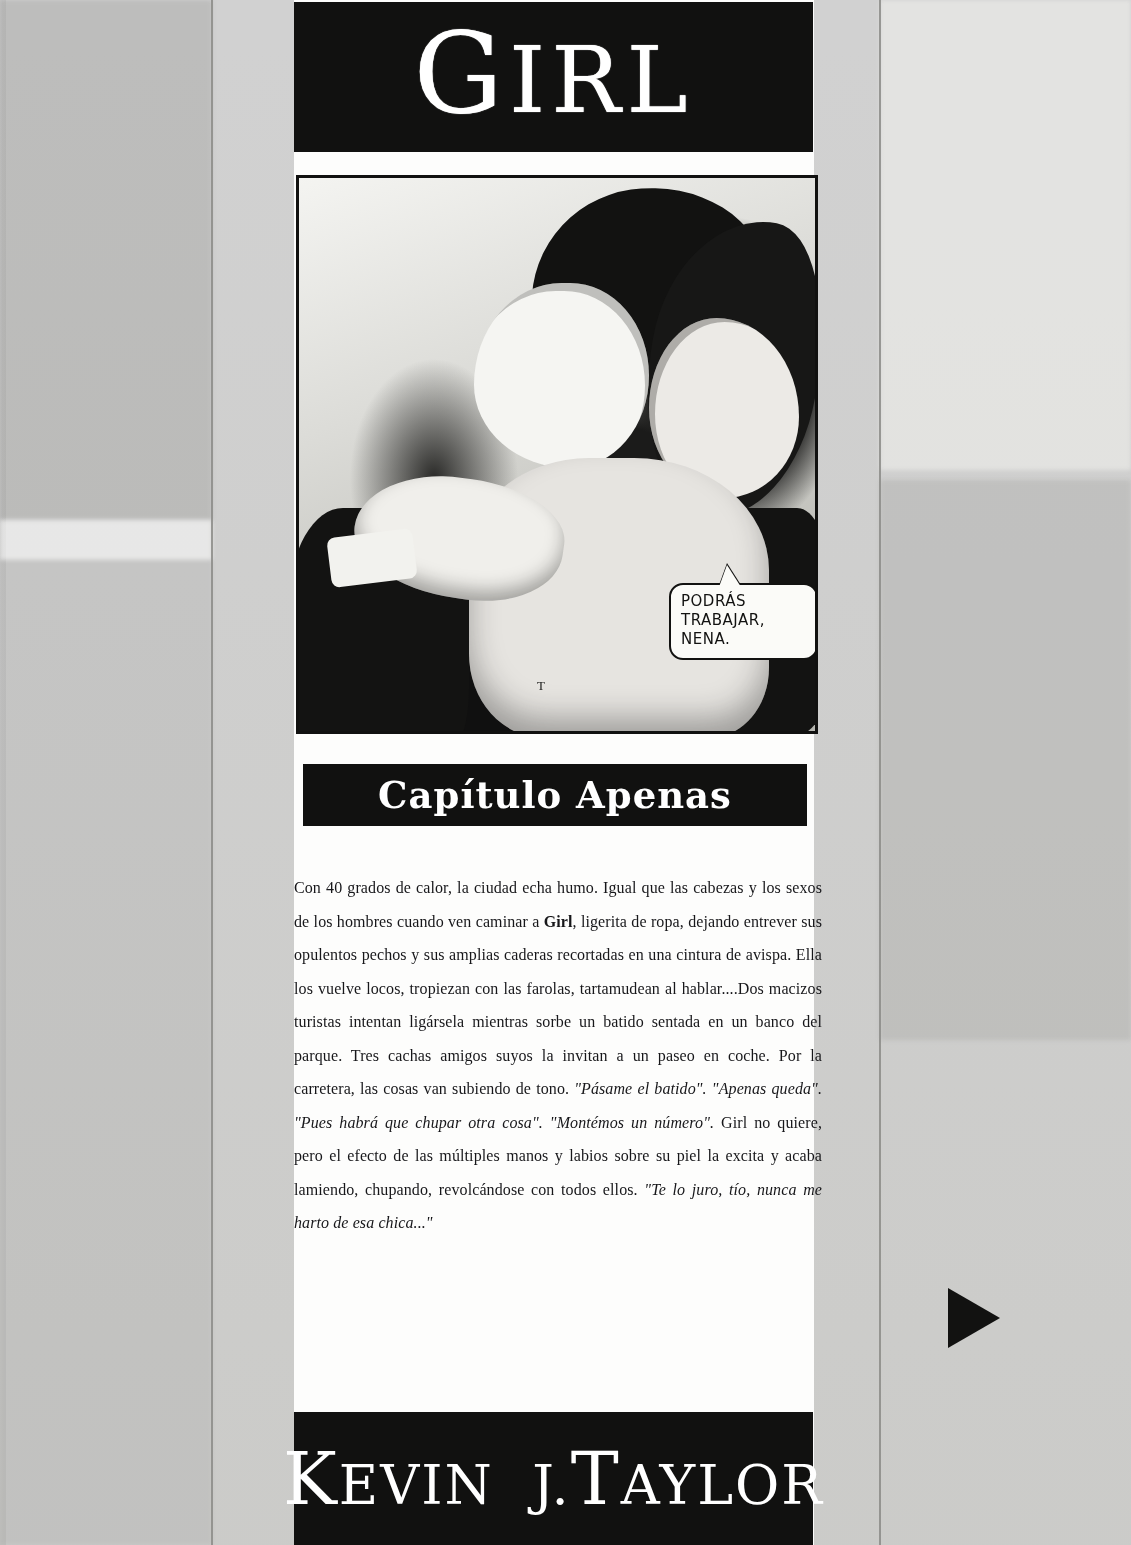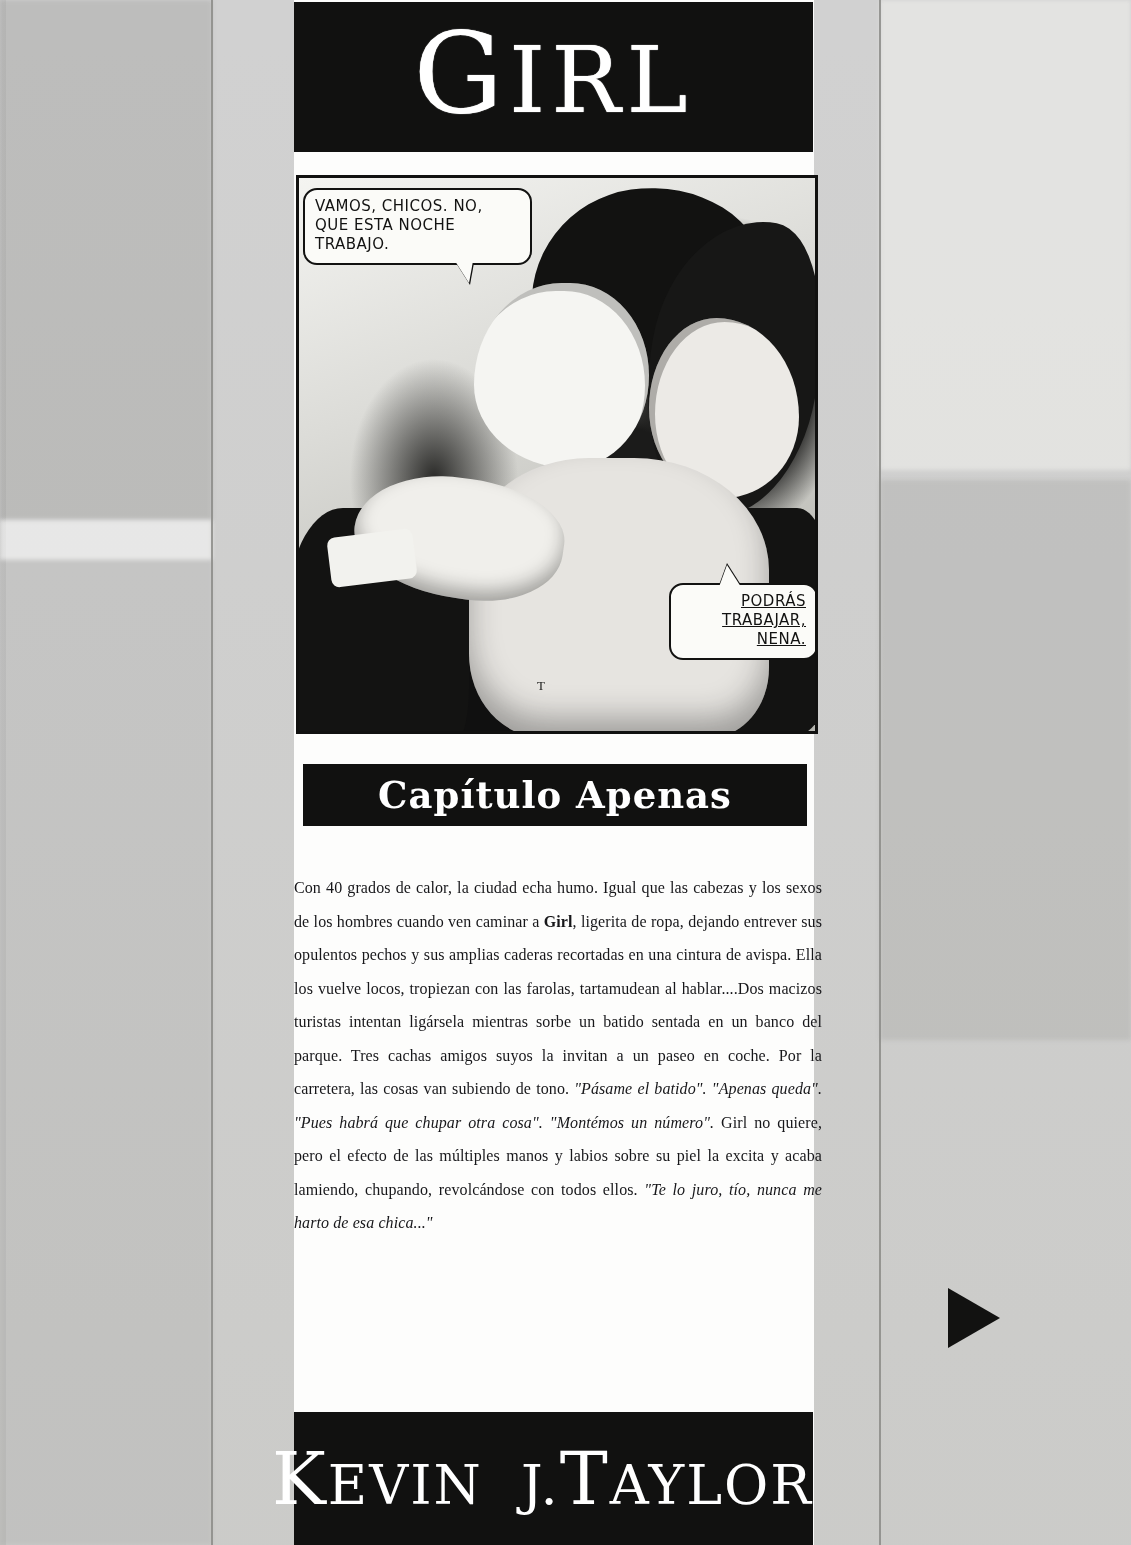--- a/index.html
+++ b/index.html
@@ -192,21 +192,21 @@
   #balloon-1 { left: 4px;  top: 10px;  width: 205px; }
   #balloon-1::after {
     content: "";
     position: absolute;
     left: 150px; bottom: -20px;
     border-left: 14px solid transparent;
     border-right: 4px solid transparent;
     border-top: 22px solid #fbfbf8;
     filter: drop-shadow(1px 2px 0 #121211);
   }
-  #balloon-2 { left: 370px; top: 405px; width: 125px; text-align: right; text-decoration: underline; }
+  #balloon-2 { left: 370px; top: 405px; width: 125px; text-align: left; }
   #balloon-2::after {
     content: "";
     position: absolute;
     left: 48px; top: -20px;
     border-left: 8px solid transparent;
     border-right: 14px solid transparent;
     border-bottom: 22px solid #fbfbf8;
     filter: drop-shadow(0 -2px 0 #121211);
   }
 
@@ -243,21 +243,20 @@
   #body-text b { font-weight: 700; }
   #body-text i { font-style: italic; }
 
   
   #author-banner {
     position: absolute;
     left: 294px;
     top: 1412px;
     width: 519px;
     height: 133px;
-    justify-content: flex-end;
   }
   #author-banner .author-text {
     font-family: "DejaVu Serif", serif;
     font-size: 54px;
     letter-spacing: 2px;
     line-height: 1;
     text-transform: uppercase;
   }
   #author-banner .author-text .cap { font-size: 72px; }
 
@@ -301,21 +300,20 @@
       <div class="shape dark-left"></div>
       <div class="shape dark-right"></div>
       <div class="shape face"></div>
       <div class="shape face2"></div>
       <div class="shape torso"></div>
       <div class="shape arm"></div>
       <div class="shape band"></div>
       <div class="sig">T</div>
     </div>
 
-    <div class="balloon" id="balloon-1">Vamos, chicos. No, que esta noche trabajo.</div>
     <div class="balloon" id="balloon-2">Podrás trabajar, nena.</div>
   </div>
 
   <div id="chapter-banner" class="banner">
     <div class="chapter-text">Capítulo Apenas</div>
   </div>
 
   <div id="body-text">
     <p><span>Con 40 grados de calor, la ciudad echa humo. Igual que las cabezas  y los sexos de los hombres cuando ven caminar a </span><b>Girl</b><span>, ligerita de ropa, dejando entrever sus opulentos  pechos y sus amplias caderas  recortadas en una cintura de avispa. Ella los vuelve locos, tropiezan con las farolas, tartamudean al hablar....Dos macizos turistas intentan ligársela mientras  sorbe un batido sentada en un banco del parque. Tres cachas amigos suyos la invitan a un paseo en coche. Por la carretera, las cosas  van subiendo de tono. </span><i>"Pásame el batido". "Apenas queda". "Pues habrá que chupar otra cosa". "Montémos un número".</i><span> Girl no quiere, pero el efecto de las múltiples manos y labios sobre su piel la excita y acaba lamiendo, chupando, revolcándose con todos ellos. </span><i>"Te lo juro, tío, nunca me harto de esa chica..."</i></p>
   </div>

